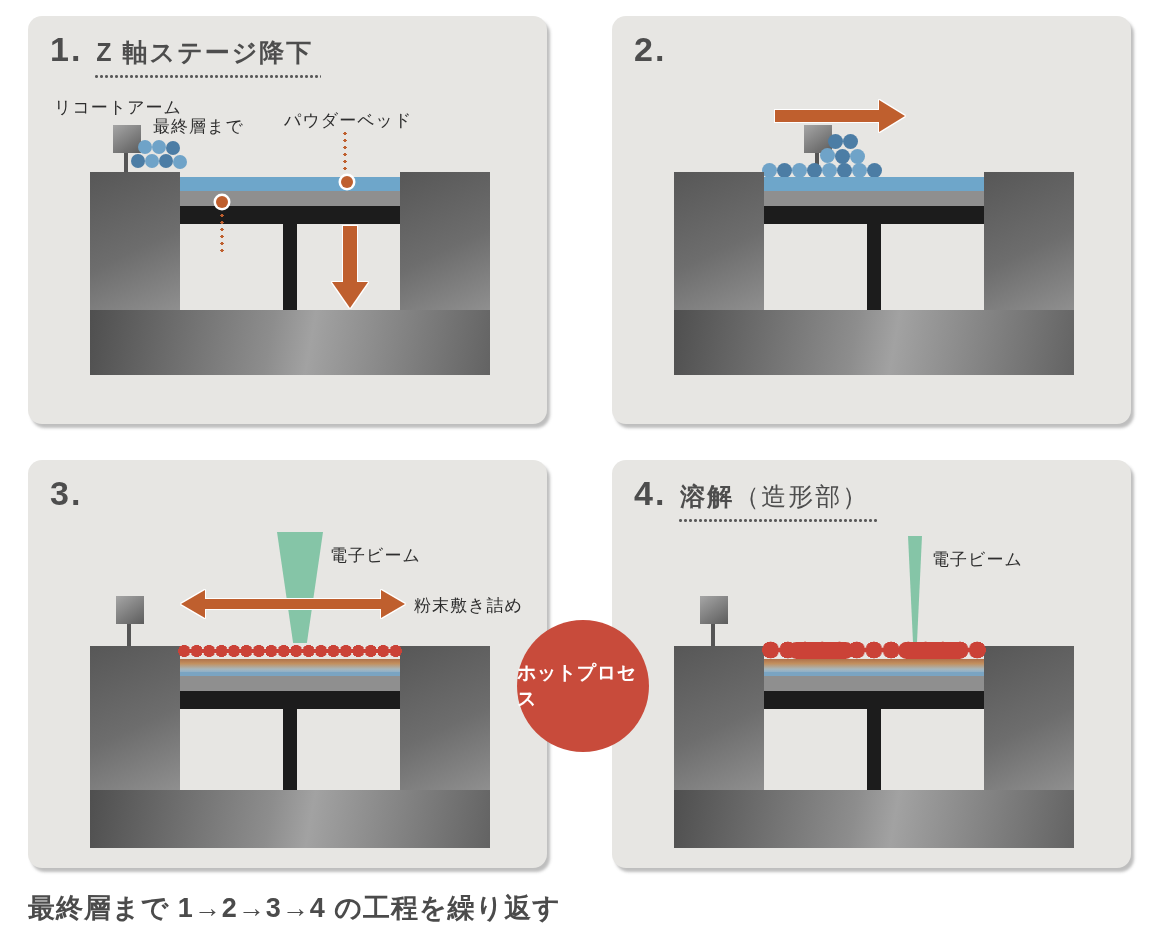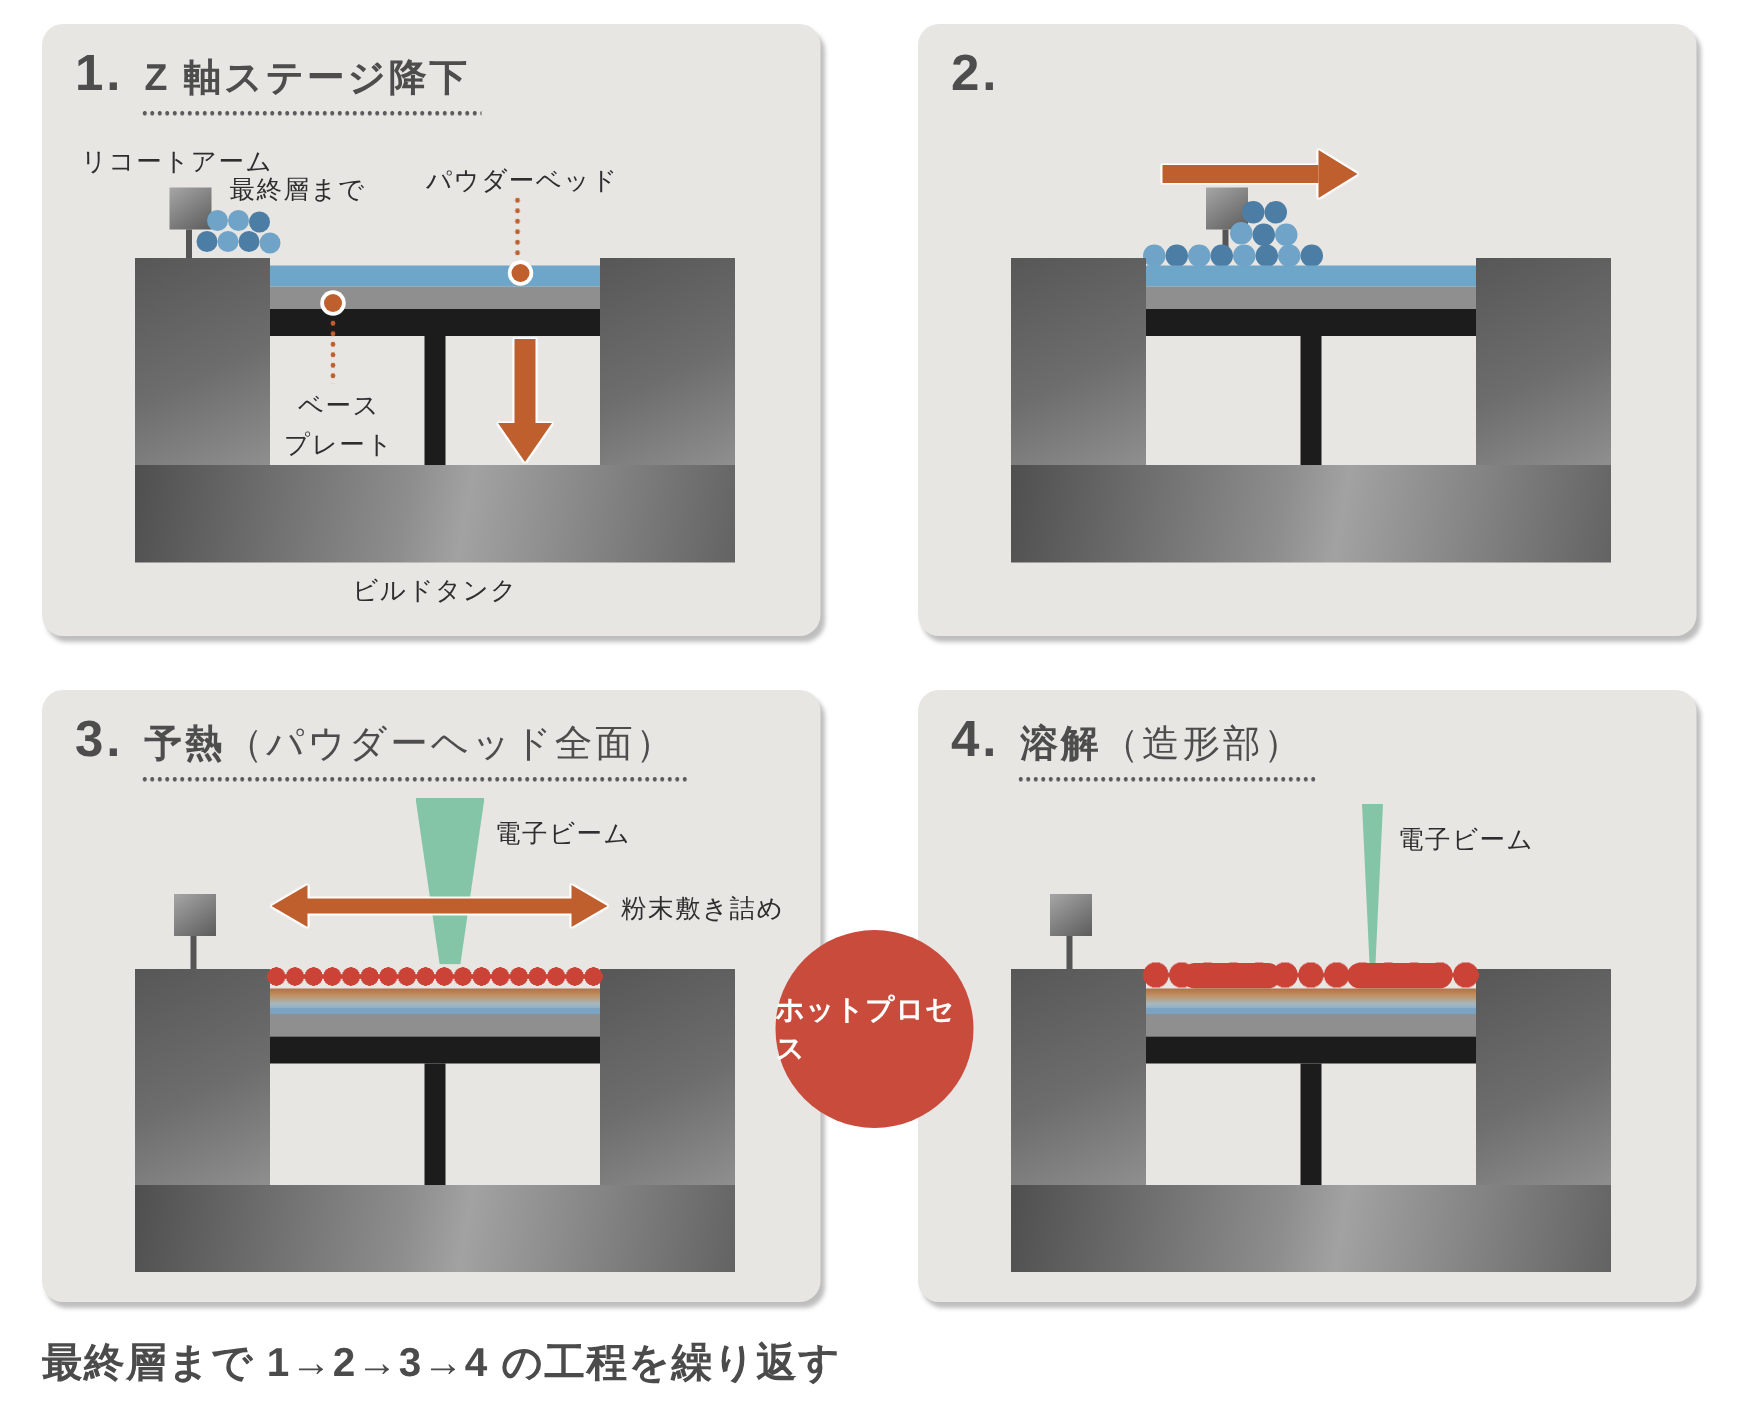--- a/index.html
+++ b/index.html
@@ -120,31 +120,26 @@
   <div class="lay gray" style="top:175px;height:15px;"></div>
   <div class="lay black" style="top:190px;height:18px;"></div>
   <div class="shaft" style="top:208px;height:86px;"></div>
   <div class="slab" style="left:62px;top:294px;height:65px;"></div>
 
   <div class="leader" style="left:315px;top:114px;height:44px;"></div>
   <div class="ldot" style="left:313px;top:160px;"></div>
   <div class="ldot" style="left:188px;top:180px;"></div>
   <div class="leader" style="left:192px;top:196px;height:44px;"></div>
 
-  <div class="lbl" style="left:148px;top:242px;width:100px;text-align:center;line-height:1.5;">
-    <span style="display:block;">ベース</span>
-    <span style="display:block;">プレート</span>
-  </div>
 
   <div class="glow" style="left:304px;top:210px;width:36px;height:82px;">
     <div class="a-part orange" style="left:11px;top:0;width:14px;height:56px;"></div>
     <div class="a-part head-down" style="left:0;top:56px;"></div>
   </div>
 
-  <div class="lbl" style="left:152px;top:366px;width:220px;text-align:center;">ビルドタンク</div>
 </section>
 
 <section class="panel" style="left:612px;top:16px;">
   <div class="title" style="left:22px;top:14px;">
     <span class="num">2.</span>
   </div>
 
   <div class="glow" style="left:163px;top:84px;width:130px;height:32px;">
     <div class="a-part orange" style="left:0;top:10px;width:104px;height:12px;"></div>
     <div class="a-part head-right" style="left:104px;top:0;"></div>
@@ -172,21 +167,20 @@
   <div class="lay blue" style="top:161px;height:14px;"></div>
   <div class="lay gray" style="top:175px;height:15px;"></div>
   <div class="lay black" style="top:190px;height:18px;"></div>
   <div class="shaft" style="top:208px;height:86px;"></div>
   <div class="slab" style="left:62px;top:294px;height:65px;"></div>
 </section>
 
 <section class="panel" style="left:28px;top:460px;">
   <div class="title" style="left:22px;top:14px;">
     <span class="num">3.</span>
-    <span class="ttl"><span>予熱</span><span class="thin">（パウダーヘッド全面）</span></span>
   </div>
 
   <div class="beam beam-wide" style="left:249px;top:72px;width:46px;height:111px;"></div>
   <div class="lbl" style="left:302px;top:84px;">電子ビーム</div>
 
   <div class="glow" style="left:153px;top:130px;width:224px;height:28px;">
     <div class="a-part orange" style="left:20px;top:9px;width:184px;height:10px;"></div>
     <div class="a-part head-dl" style="left:0;top:0;"></div>
     <div class="a-part head-dr" style="left:200px;top:0;"></div>
   </div>

